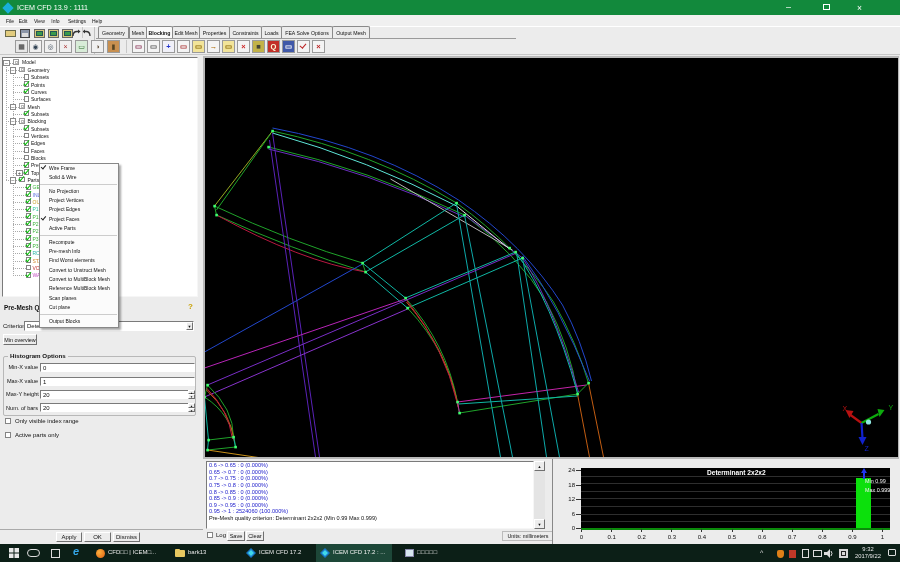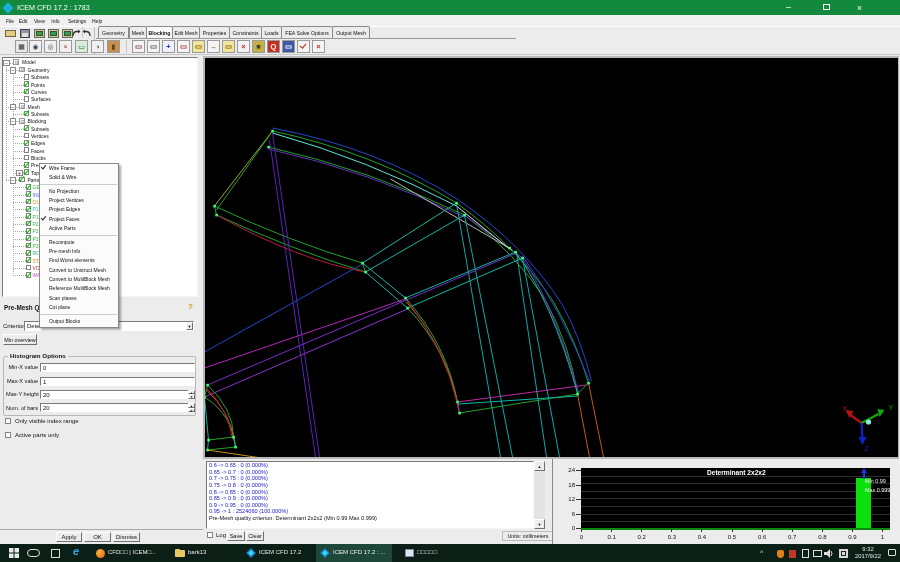--- a/index.html
+++ b/index.html
@@ -12,21 +12,21 @@
 .btn{position:absolute;background:#ececec;border-top:1px solid #fff;border-left:1px solid #fff;
  border-right:1px solid #707070;border-bottom:1px solid #707070;font-size:6.5px;color:#111;
  text-align:center;white-space:nowrap;}
 .inp{position:absolute;background:#fff;border-top:1px solid #7a7a7a;border-left:1px solid #7a7a7a;
  border-right:1px solid #fff;border-bottom:1px solid #fff;font-size:6px;color:#111;white-space:nowrap;overflow:hidden;}
 .sunk{border-top:1px solid #7a7a7a;border-left:1px solid #7a7a7a;border-right:1px solid #f6f6f6;border-bottom:1px solid #f6f6f6;}
 .ico{position:absolute;width:13px;height:13px;border:1px solid #9a9a9a;background:#f0f0f0;text-align:center;}
 </style></head><body>
 <div class="abs" style="left:0;top:0;width:900px;height:15px;background:#12893c;"></div>
 <div class="abs" style="left:4px;top:3.5px;width:8px;height:8px;background:#18b0d8;transform:rotate(45deg);"></div>
-<div class="t" style="left:17px;top:3px;font-size:7.2px;color:#fff;">ICEM CFD 17.2 : 1783</div>
+<div class="t" style="left:17px;top:3px;font-size:7.2px;color:#fff;">ICEM CFD 13.9 : 1111</div>
 <div class="t" style="left:786px;top:2px;font-size:9px;color:#fff;">–</div>
 <div class="abs" style="left:823px;top:4px;width:7px;height:6px;border:1px solid #fff;"></div>
 <div class="t" style="left:857px;top:2.5px;font-size:8.5px;color:#fff;">×</div>
 <div class="abs" style="left:0;top:15px;width:900px;height:11px;background:#f0f0f0;"></div>
 <div class="t" style="left:6px;top:17.5px;font-size:5px;color:#111;">File</div>
 <div class="t" style="left:18.7px;top:17.5px;font-size:5px;color:#111;">Edit</div>
 <div class="t" style="left:34px;top:17.5px;font-size:5px;color:#111;">View</div>
 <div class="t" style="left:51.3px;top:17.5px;font-size:5px;color:#111;">Info</div>
 <div class="t" style="left:68px;top:17.5px;font-size:5px;color:#111;">Settings</div>
 <div class="t" style="left:92px;top:17.5px;font-size:5px;color:#111;">Help</div>

